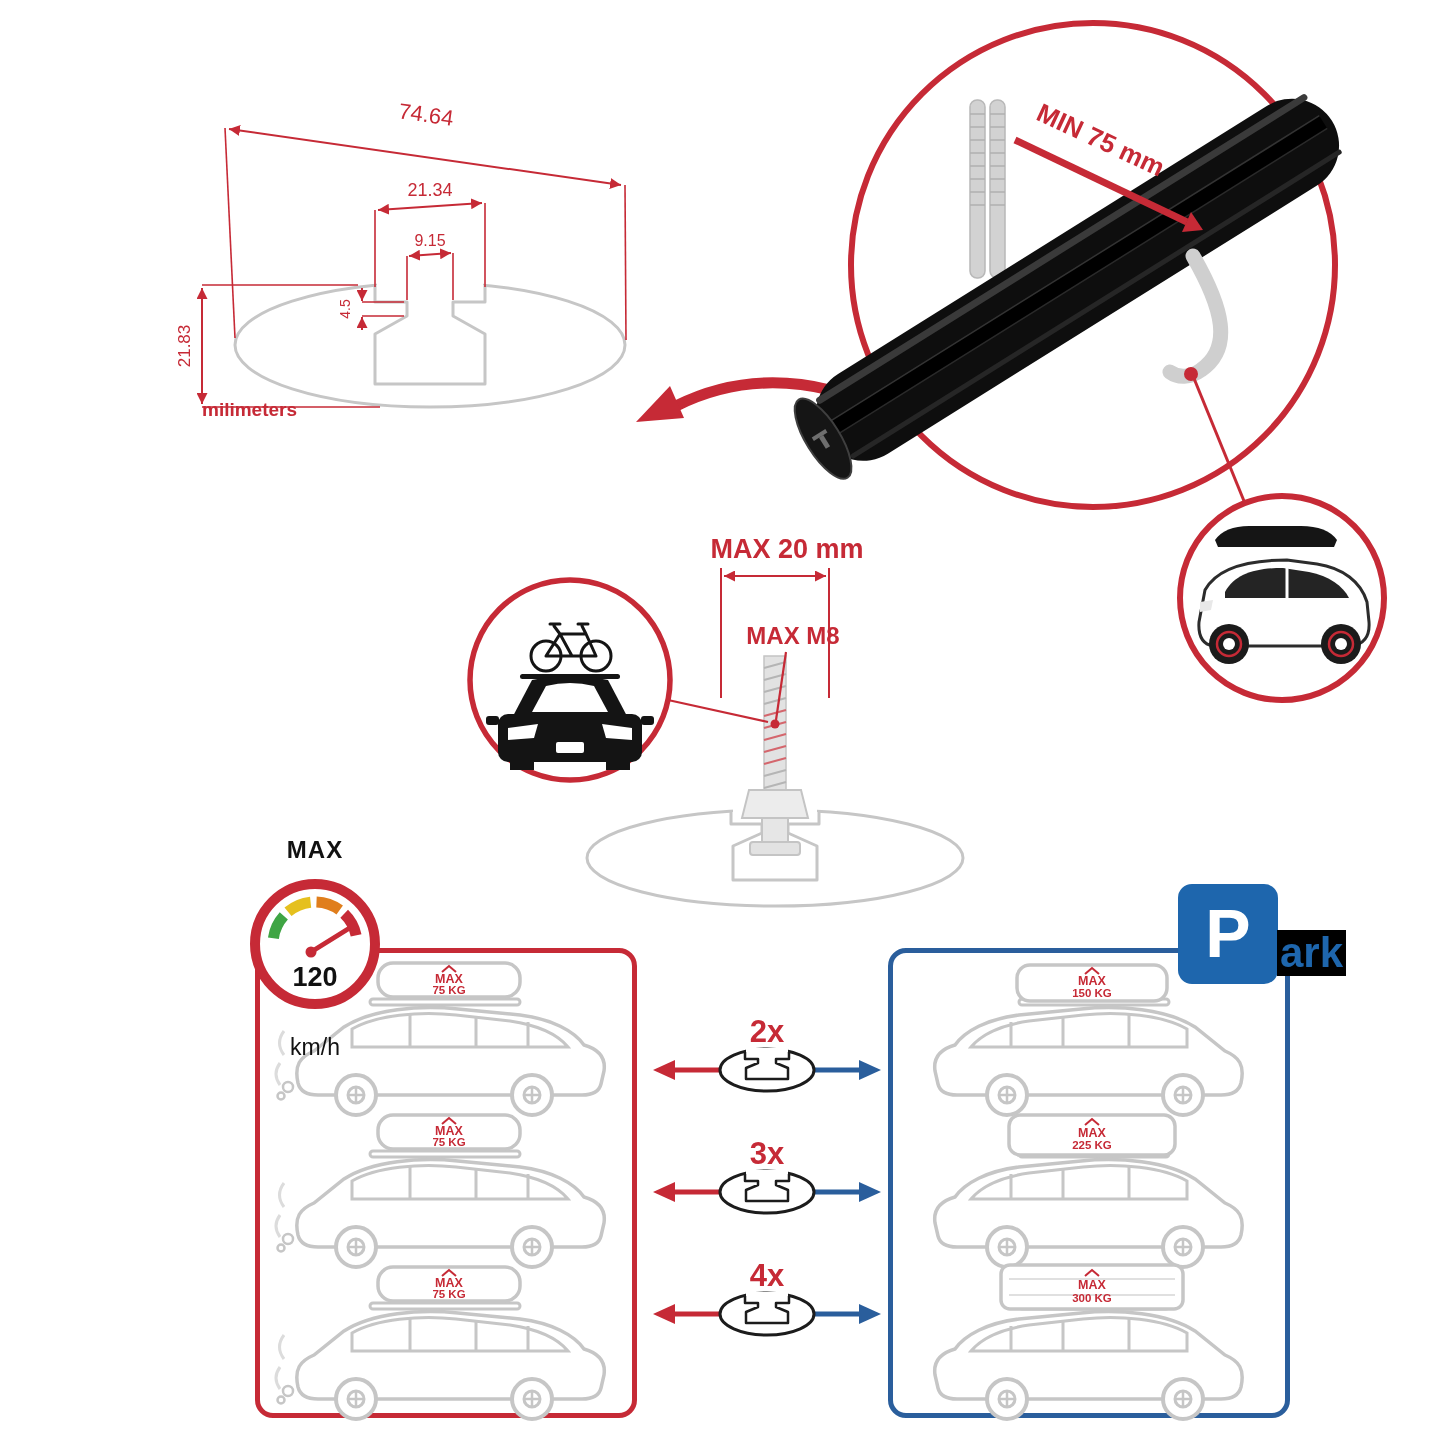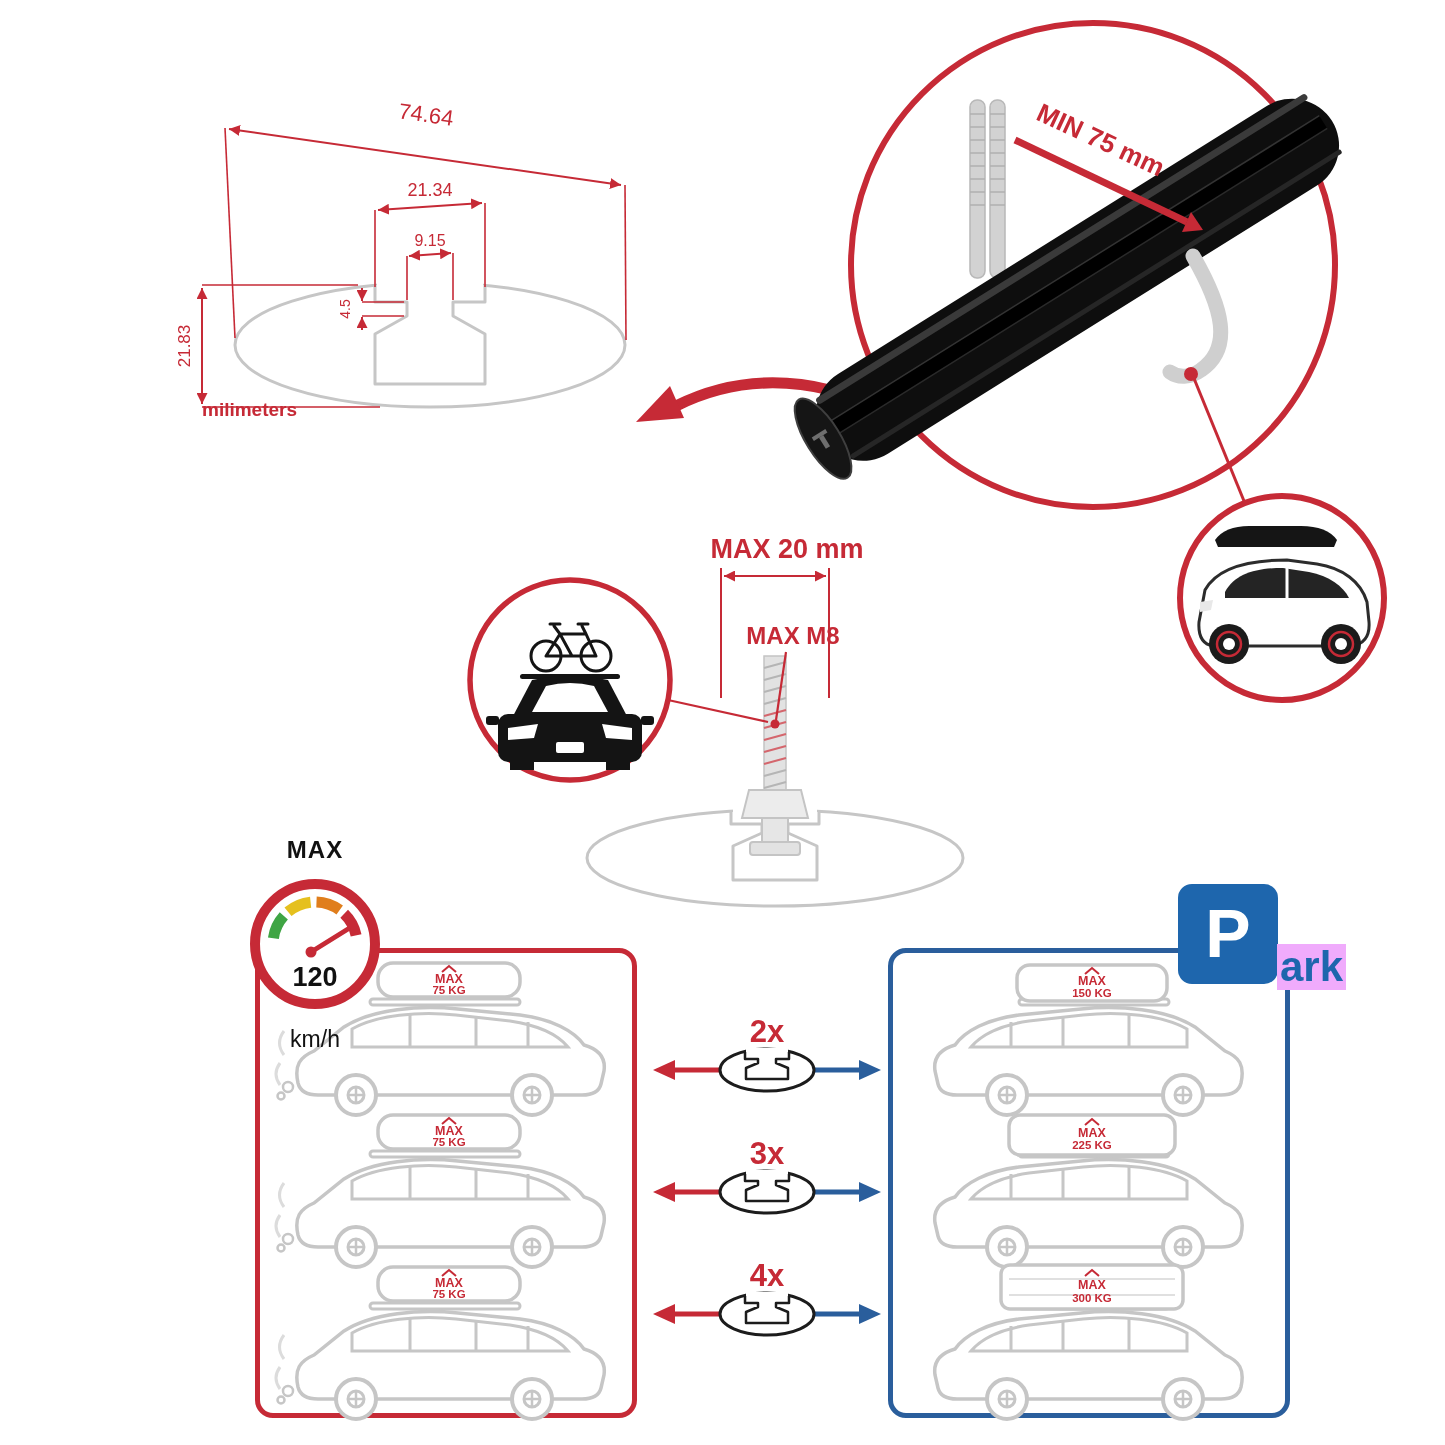--- a/index.html
+++ b/index.html
@@ -10,26 +10,26 @@
   svg text{font-family:"Liberation Sans",sans-serif}
   .red-t{fill:#C62A36;font-weight:bold}
   .dim-t{fill:#C62A36}
   .panel{position:absolute;border-radius:18px;background:#fff}
   #panel-red{left:255px;top:948px;width:382px;height:470px;border:5px solid #C62A36;z-index:2}
   #panel-blue{left:888px;top:948px;width:402px;height:470px;border:5px solid #2A5E9C;z-index:2}
   #panel-red svg,#panel-blue svg{position:absolute;left:0;top:0;overflow:visible}
   #speedo{position:absolute;left:233px;top:836px;width:164px;height:232px;text-align:center;z-index:4}
   #speedo .max{font-size:24px;font-weight:bold;color:#111;letter-spacing:1px}
   #speedo svg{position:relative;display:block;margin:2px auto 0}
-  #speedo .kmh{font-size:23px;color:#111;margin-top:0px}
+  #speedo .kmh{font-size:23px;color:#111;margin-top:8px}
   #park{position:absolute;left:1178px;top:884px;width:180px;height:108px;z-index:6}
   #park .box{position:absolute;left:0;top:0;width:100px;height:100px;background:#1E66AD;border-radius:14px;
              color:#fff;font-size:68px;font-weight:bold;text-align:center;line-height:98px}
-  #park .suffix{position:absolute;left:99px;top:60px;color:#1E66AD;font-size:42px;font-weight:bold;
-                background:#f0abfc;padding:0 3px;line-height:1.1}
+  #park .suffix{position:absolute;left:99px;top:46px;color:#1E66AD;font-size:42px;font-weight:bold;
+                background:#000000;padding:0 3px;line-height:1.1}
 </style>
 </head>
 <body>
 
 <div id="canvas">
 
   <svg class="layer" style="left:140px;top:50px" width="560" height="420" viewBox="0 0 560 420">
     <defs>
       <marker id="dimA" viewBox="0 0 10 10" refX="10" refY="5" markerWidth="11" markerHeight="11" orient="auto-start-reverse" markerUnits="userSpaceOnUse">
         <path d="M0,0L10,5L0,10Z" fill="#C62A36"></path>

